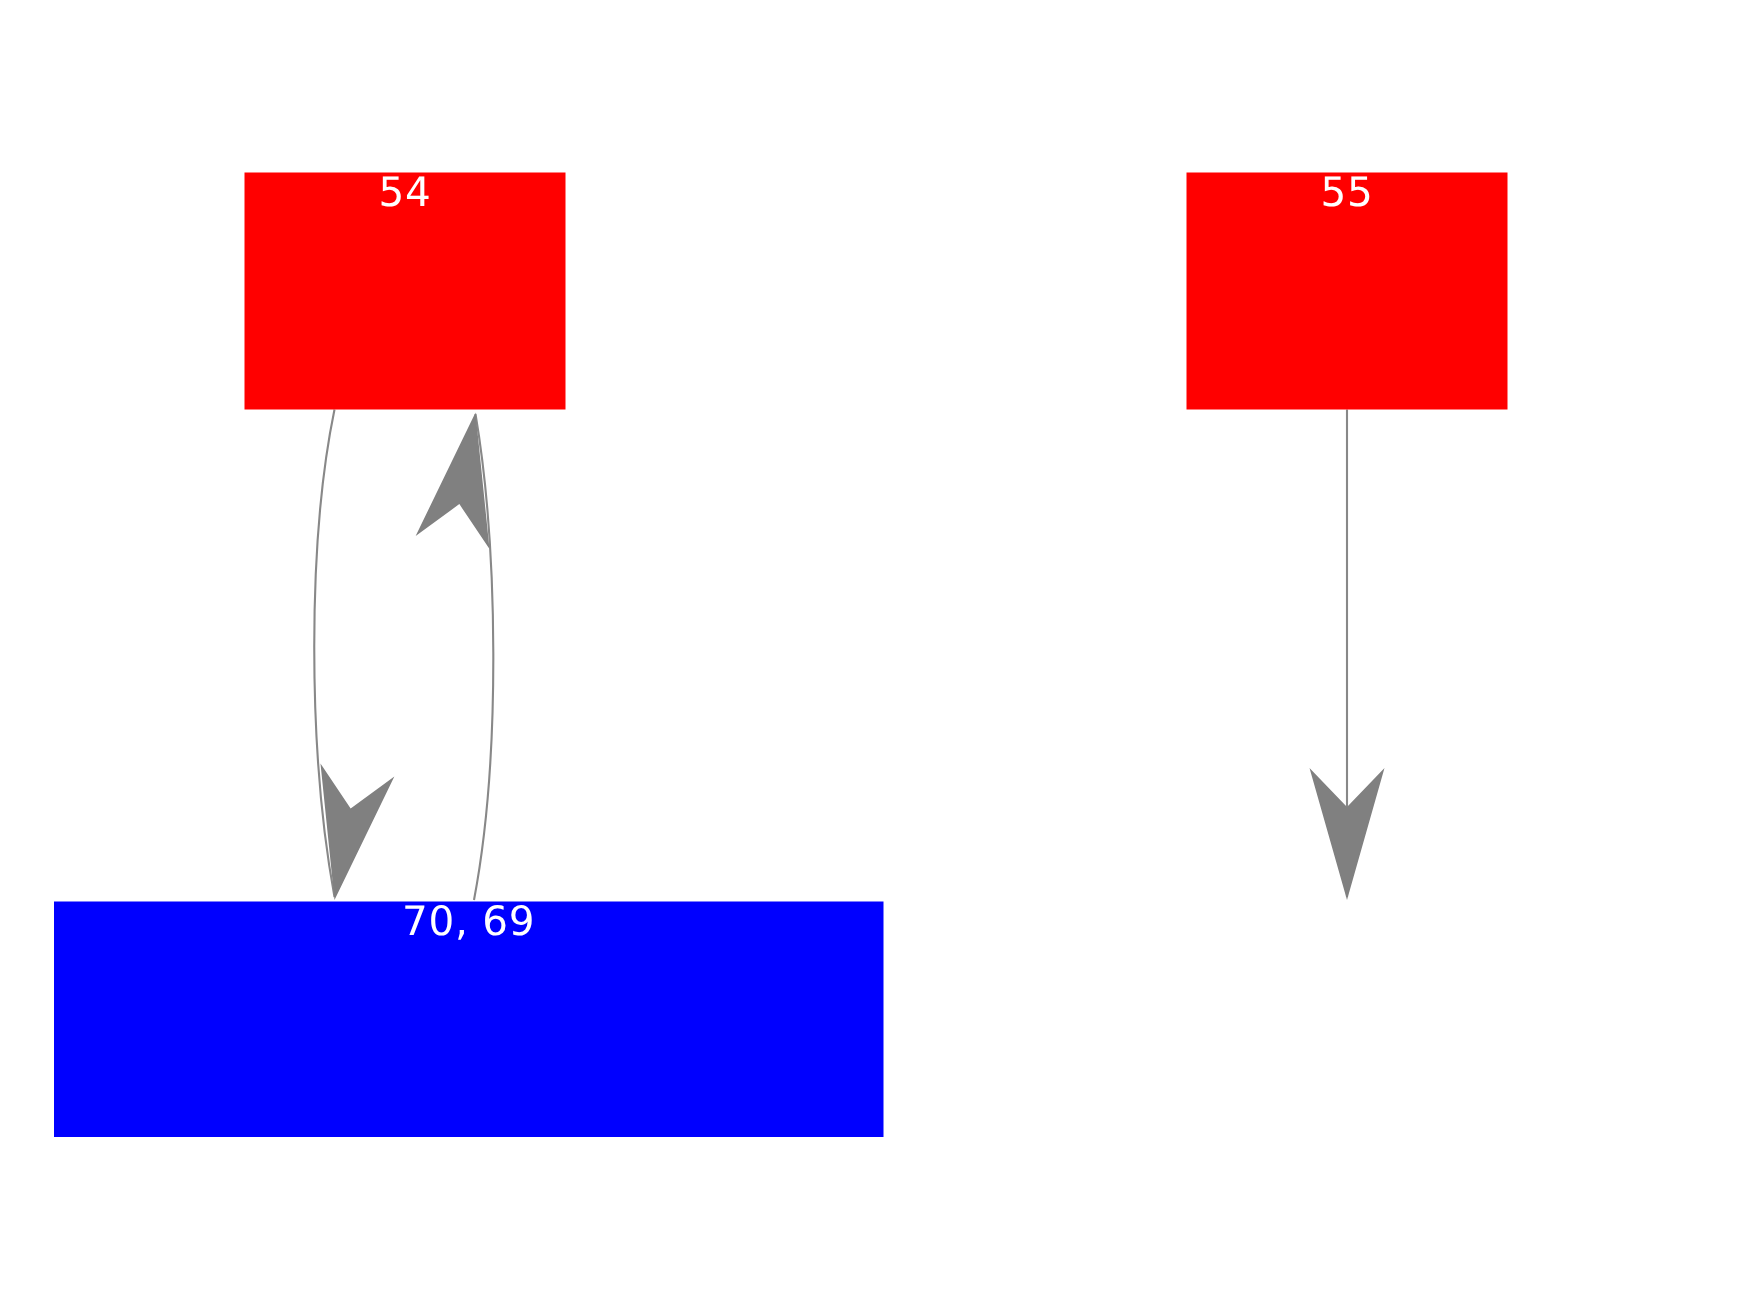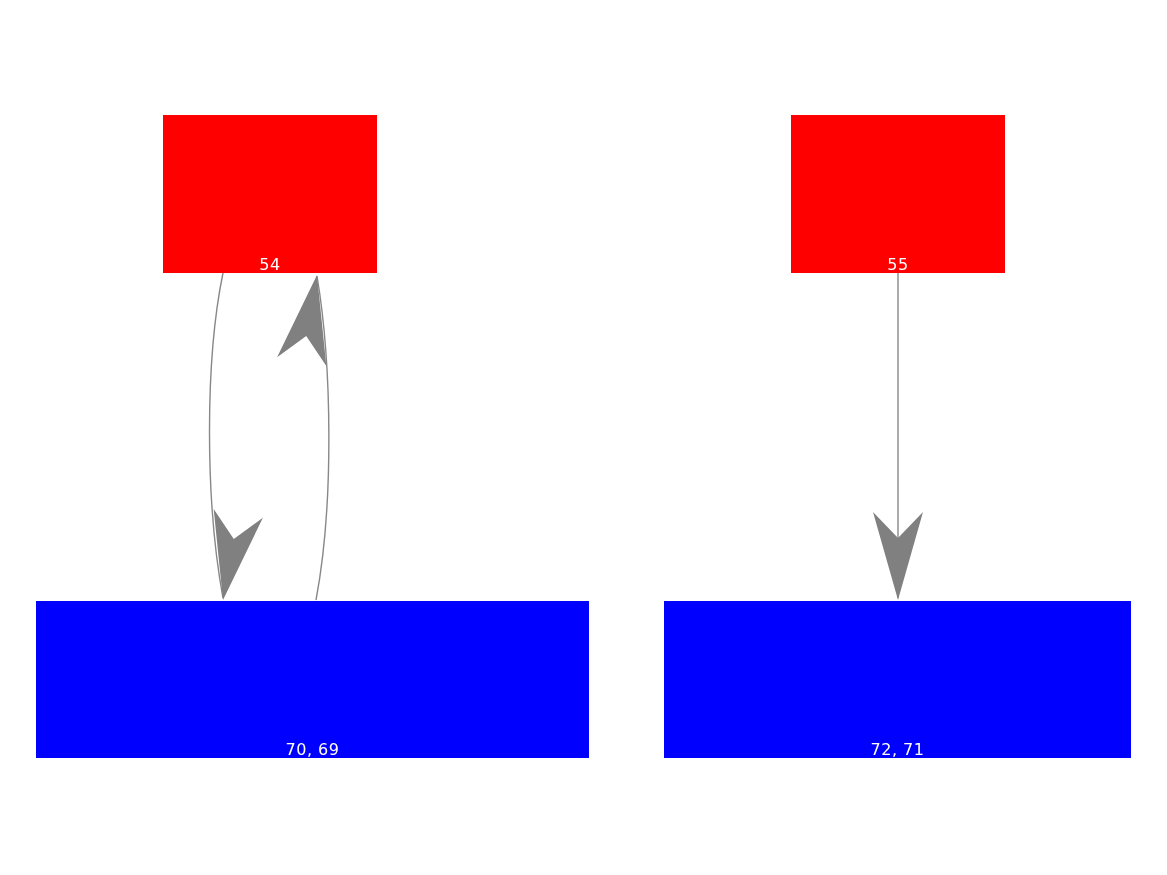--- a/index.html
+++ b/index.html
@@ -24,24 +24,24 @@
     position: absolute;
     left: 0;
     top: 0;
     width: 1167px;
     height: 875px;
   }
   .node {
     position: absolute;
     box-sizing: border-box;
     display: flex;
-    align-items: flex-end;
+    align-items: flex-start;
     justify-content: center;
     color: #ffffff;
-    font-size: 16px;
+    font-size: 27px;
     font-family: "DejaVu Sans", sans-serif;
     letter-spacing: 0.5px;
     line-height: 1;
     z-index: 2;
   }
   .node-label {
     display: block;
     white-space: nowrap;
   }
 </style>
@@ -73,17 +73,14 @@
   </div>
 
   <div class="node" id="node-n7069" style="left: 36px; top: 601px; width: 553px; height: 157px; background: rgb(0, 0, 255); color: rgb(255, 255, 255);">
     <span class="node-label">70, 69</span>
   </div>
 
   <div class="node" id="node-n55" style="left: 791px; top: 115px; width: 214px; height: 158px; background: rgb(255, 0, 0); color: rgb(255, 255, 255);">
     <span class="node-label">55</span>
   </div>
 
-  <div class="node" id="node-n7271" style="left: 664px; top: 601px; width: 467px; height: 157px; background: rgb(0, 0, 255); color: rgb(255, 255, 255);">
-    <span class="node-label">72, 71</span>
-  </div>
 
 </div>
 
 </body></html>

